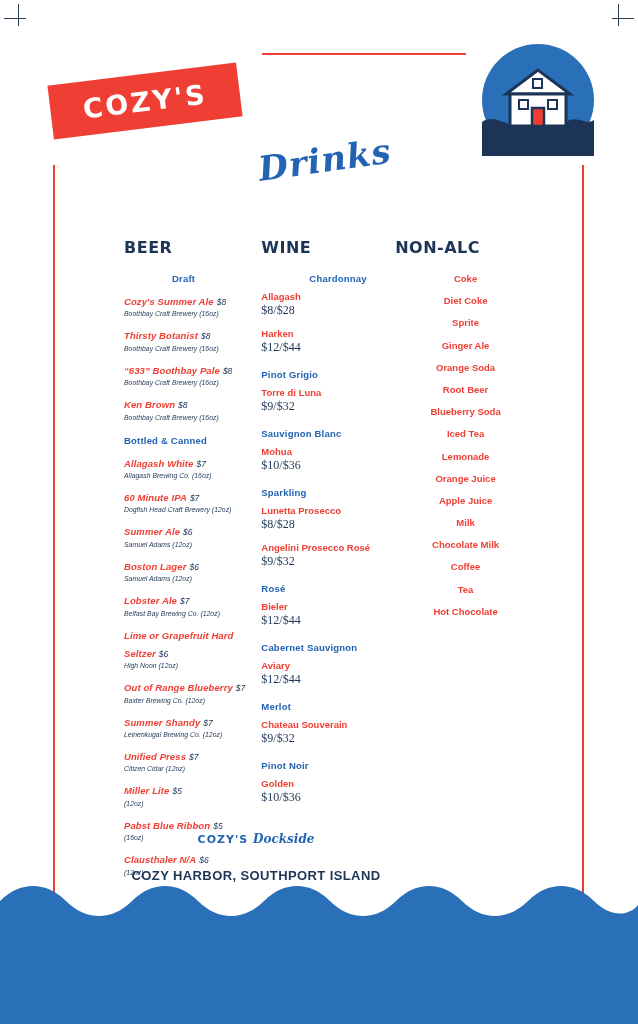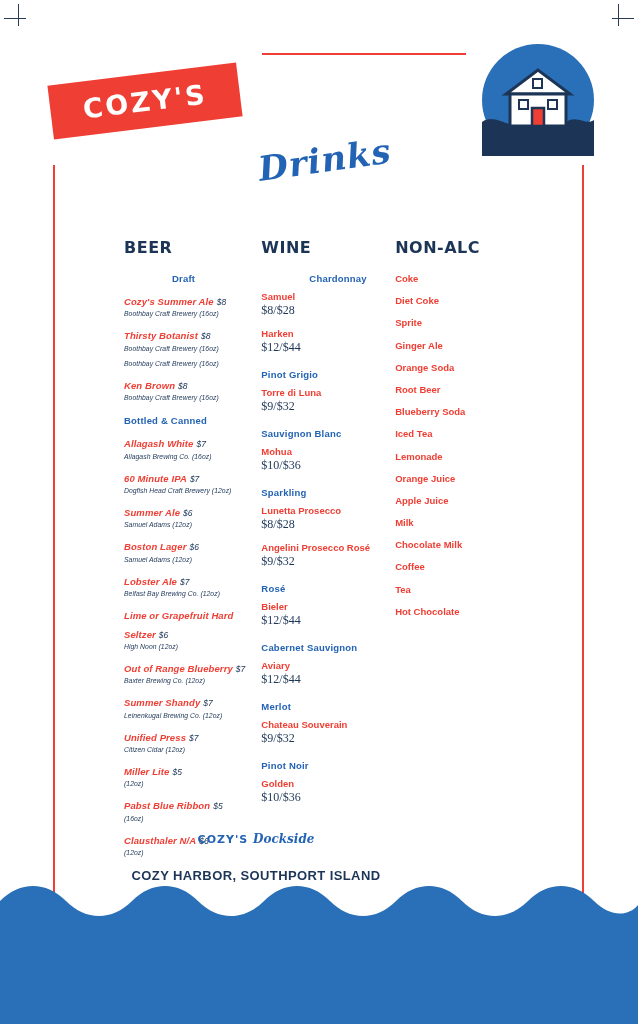--- a/index.html
+++ b/index.html
@@ -169,20 +169,21 @@
     margin-top: 1px;
     font-family: Liberation Serif, serif;
   }
 
   
   .na-item {
     color: #ef3e33;
     font-weight: bold;
     font-size: 9.5px;
     margin-bottom: 11.2px;
+    text-align: center;
   }
 
   
   .footer {
     position: absolute;
     left: 0;
     top: 832px;
     width: 512px;
     text-align: center;
   }
@@ -252,20 +253,21 @@
 
     <div class="item">
       <div class="item-line"><span class="item-name">Cozy's Summer Ale</span><span class="item-price">$8</span></div>
       <div class="item-desc">Boothbay Craft Brewery (16oz)</div>
     </div>
     <div class="item">
       <div class="item-line"><span class="item-name">Thirsty Botanist</span><span class="item-price">$8</span></div>
       <div class="item-desc">Boothbay Craft Brewery (16oz)</div>
     </div>
     <div class="item">
+      <div class="item-line"><span class="item-name">“633” Boothbay Pale</span><span class="item-price">$8</span></div>
       <div class="item-desc">Boothbay Craft Brewery (16oz)</div>
     </div>
     <div class="item">
       <div class="item-line"><span class="item-name">Ken Brown</span><span class="item-price">$8</span></div>
       <div class="item-desc">Boothbay Craft Brewery (16oz)</div>
     </div>
 
     <div class="subhead">Bottled &amp; Canned</div>
 
     <div class="item">
@@ -316,21 +318,21 @@
       <div class="item-line"><span class="item-name">Clausthaler N/A</span><span class="item-price">$6</span></div>
       <div class="item-desc">(12oz)</div>
     </div>
   </div>
 
   <div class="col col-wine">
     <div class="col-title">WINE</div>
 
     <div class="subhead first">Chardonnay</div>
     <div class="w-item">
-      <div class="w-name">Samuel</div>
+      <div class="w-name">Allagash</div>
       <div class="w-price">$8/$28</div>
     </div>
     <div class="w-item">
       <div class="w-name">Harken</div>
       <div class="w-price">$12/$44</div>
     </div>
 
     <div class="subhead">Pinot Grigio</div>
     <div class="w-item">
       <div class="w-name">Torre di Luna</div>

